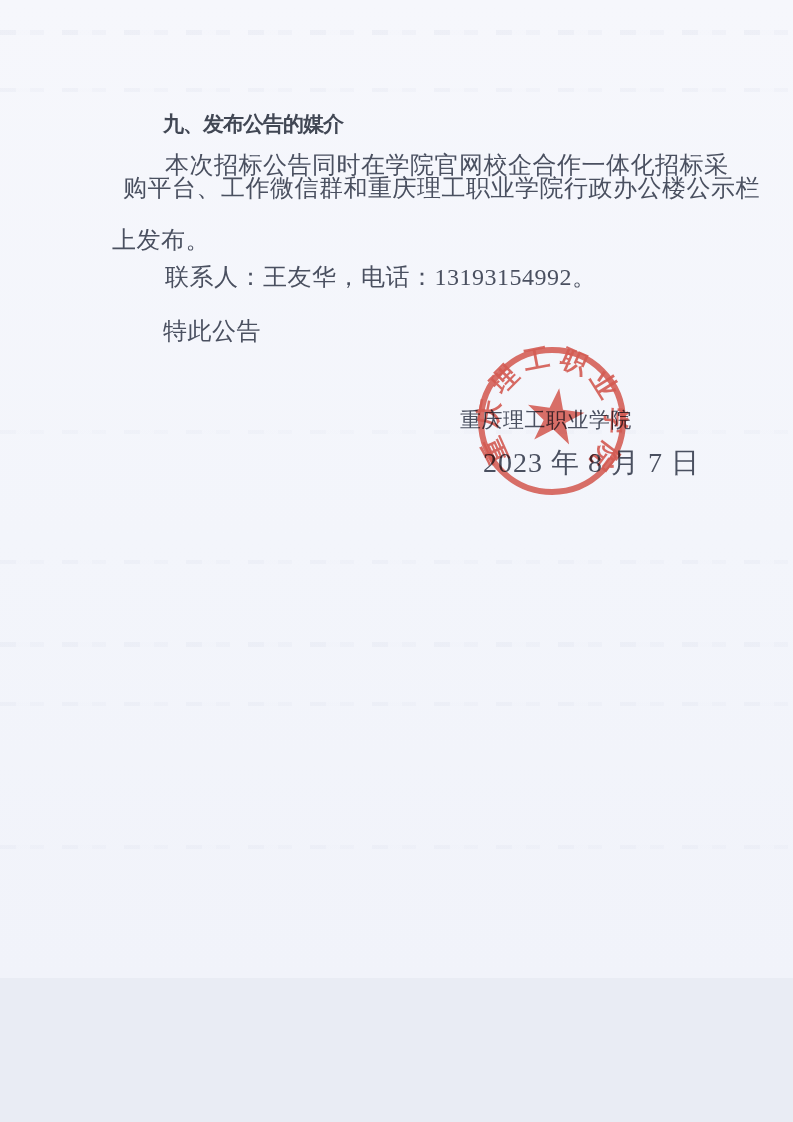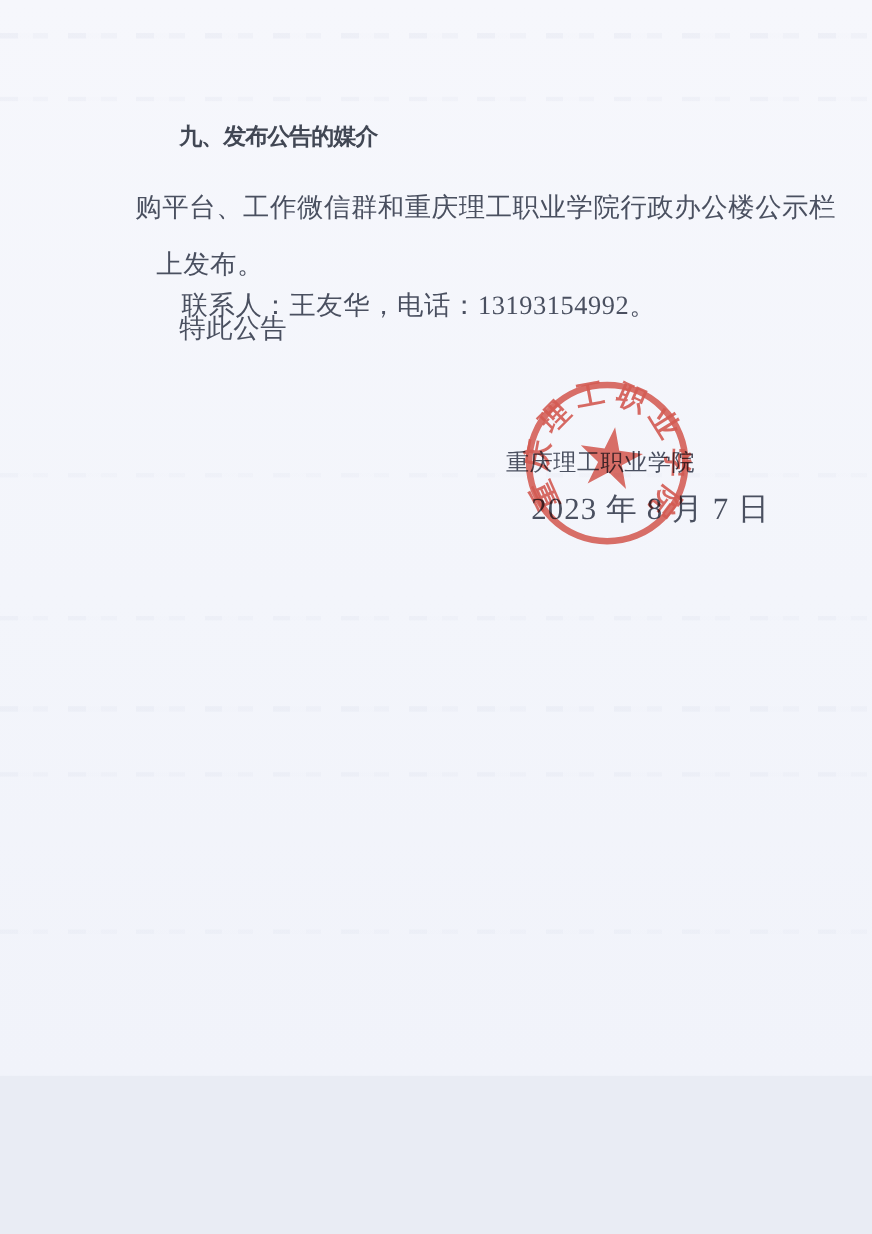--- a/index.html
+++ b/index.html
@@ -61,26 +61,27 @@
   <div class="noise" style="top:560px;height:4px;opacity:.45"></div>
   <div class="noise" style="top:642px;height:5px;opacity:.5"></div>
   <div class="noise" style="top:702px;height:4px;opacity:.45"></div>
   <div class="noise" style="top:845px;height:4px;opacity:.4"></div>
   <div class="noise" style="top:1012px;height:6px;opacity:.6"></div>
   <div class="noise-strong" style="top:1062px;height:18px;opacity:.8"></div>
   <div class="noise-strong" style="top:1098px;height:16px;opacity:.6"></div>
 
   <div class="txt heading" style="left:163px;top:110px">九、发布公告的媒介</div>
 
+  <div class="txt body-line" style="left:165px;top:149px">本次招标公告同时在学院官网校企合作一体化招标采</div>
   <div class="txt body-line" style="left:123px;top:172px">购平台、工作微信群和重庆理工职业学院行政办公楼公示栏</div>
-  <div class="txt body-line" style="left:142px;top:224px">上发布。</div>
+  <div class="txt body-line" style="left:112px;top:224px">上发布。</div>
 
   <div class="txt body-line" style="left:165px;top:261px">联系人：王友华，电话：13193154992。</div>
 
-  <div class="txt body-line" style="left:163px;top:282px">特此公告</div>
+  <div class="txt body-line" style="left:163px;top:315px">特此公告</div>
 
   <div class="txt sig-org" style="left:460px;top:406px">重庆理工职业学院</div>
   <div class="txt sig-date" style="left:483px;top:444px">2023 年 8 月 7 日</div>
 
   <svg class="seal" viewBox="-85 -85 170 170">
 
     <circle r="71" fill="none" stroke="#d8473b" stroke-width="6" stroke-opacity="0.88"></circle>
 
     <defs>
       <path id="sealArc" d="M -40 38 A 55 55 0 1 1 40 38" fill="none"></path>

